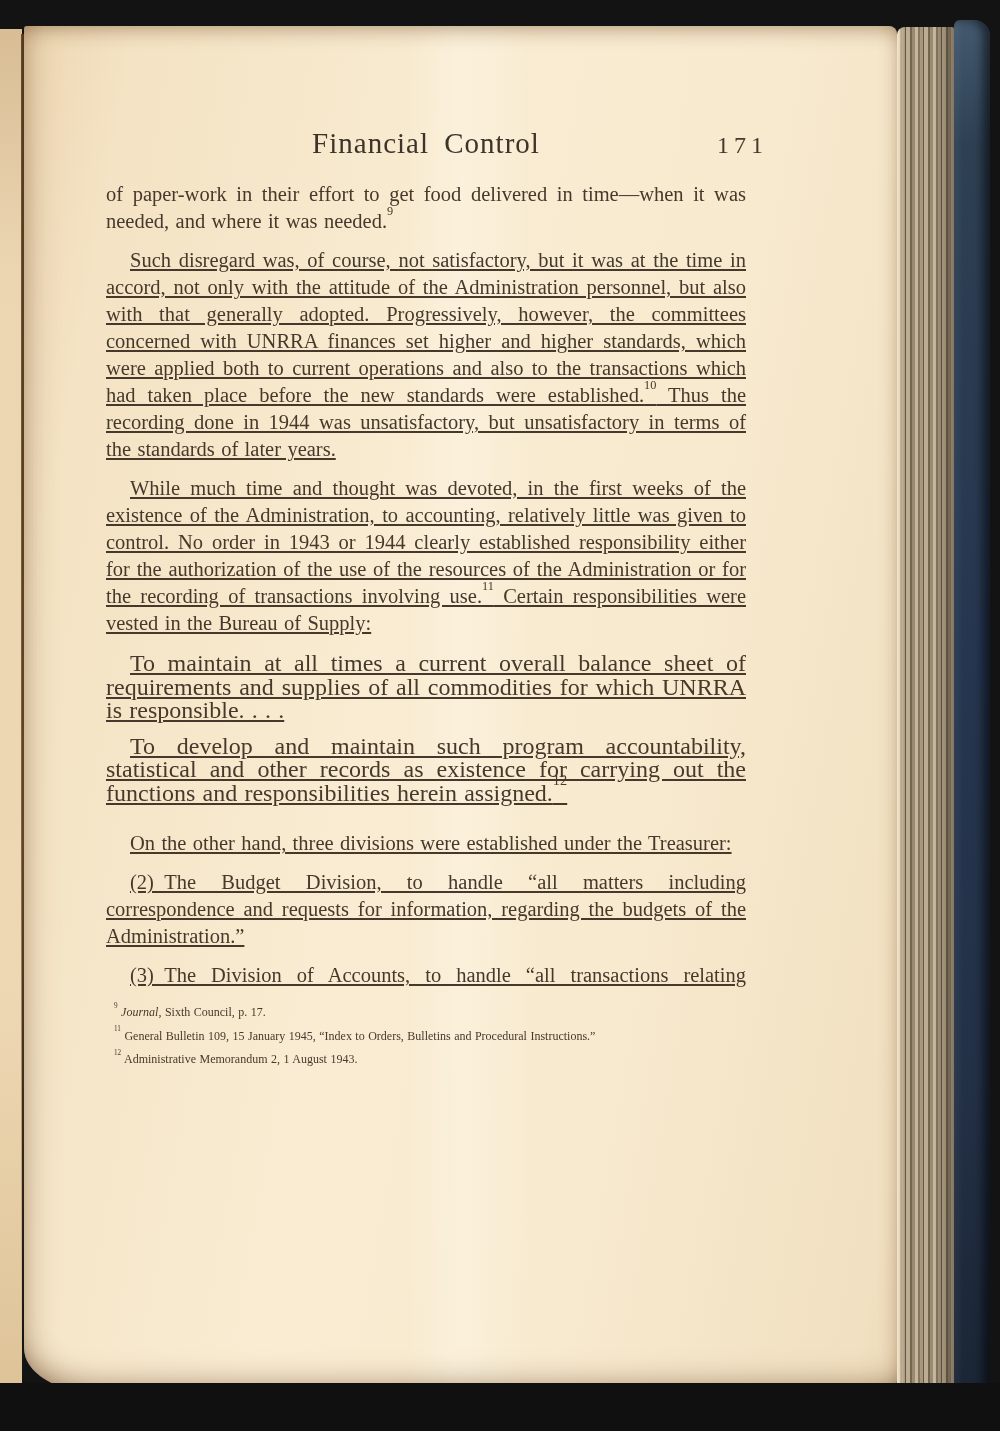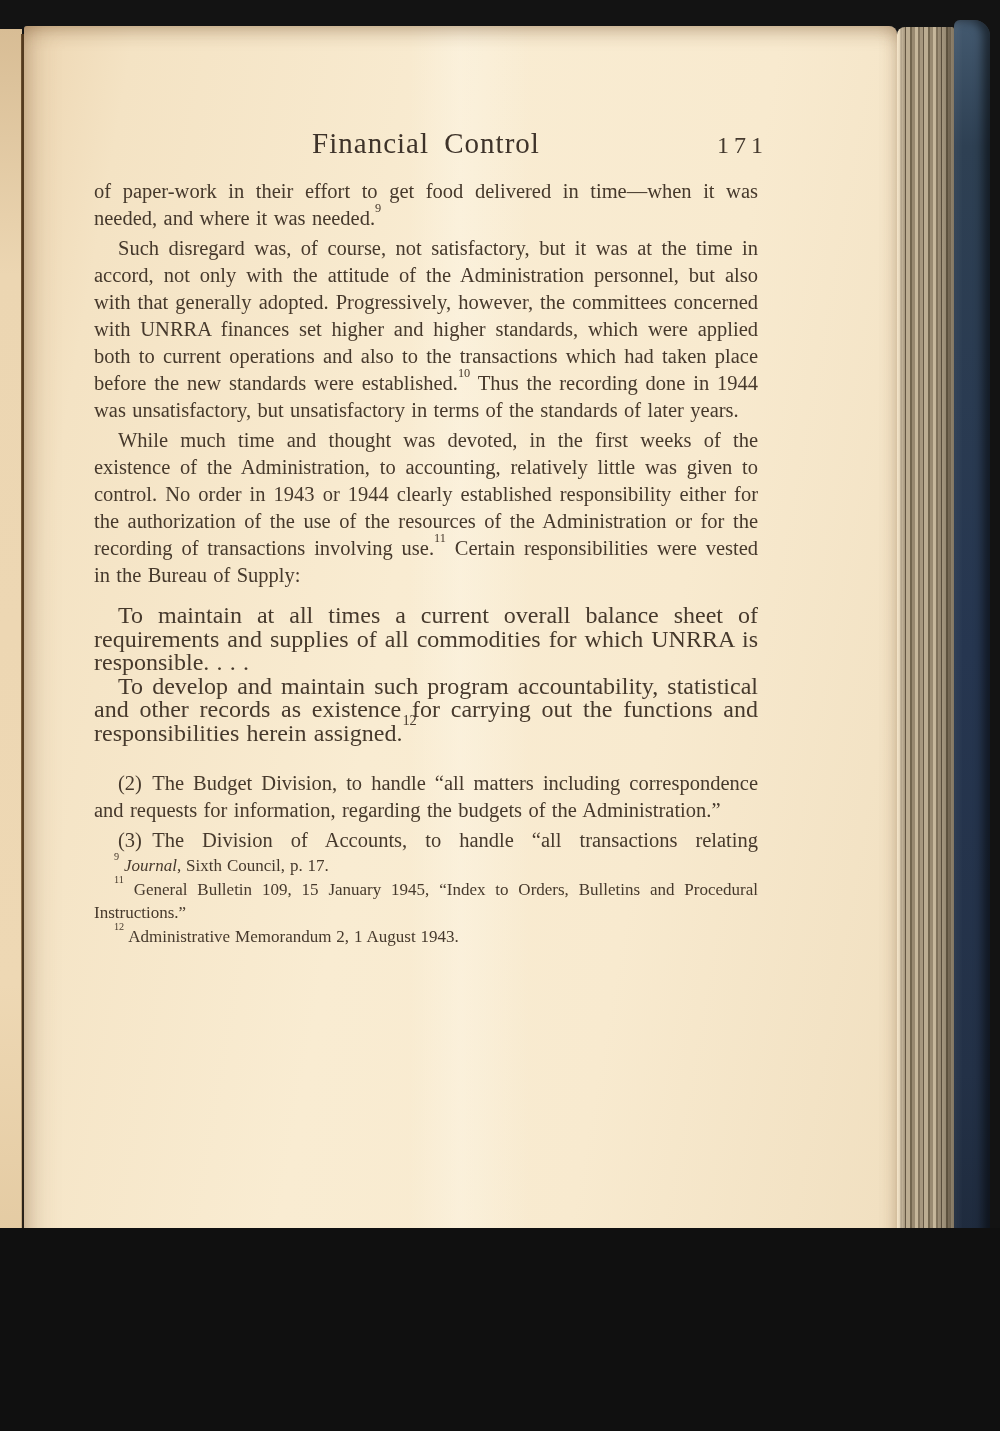--- a/index.html
+++ b/index.html
@@ -1,17 +1,17 @@
 <!DOCTYPE html>
 <html><head>
 <meta charset="utf-8">
 <style>
   html, body { margin:0; padding:0; background:#101010; }
   .scene {
-    position:relative; width:1000px; height:1228px; overflow:hidden;
+    position:relative; width:1000px; height:1383px; overflow:hidden;
     background:#131313;
     font-family:"Liberation Serif", serif;
   }
   
   .under-page {
     position:absolute; left:0; top:29px; width:22px; height:1364px;
     background:linear-gradient(180deg,#d8bd95 0%, #ecd6b2 18%, #eed8b4 70%, #dec398 100%);
   }
   .gutter-line {
     position:absolute; left:21px; top:34px; width:3px; height:1340px;
@@ -40,34 +40,34 @@
   .page-number {
     position:absolute; right:-10px; top:5px;
     font-size:24px; letter-spacing:5px; color:#453a2f;
   }
 
   .paragraphs {
     margin-top:9px; color:#46392c;
     font-size:20.5px; line-height:27px;
     text-align:justify; word-spacing:.06em;
   }
-  .paragraphs p { margin:0; }
-  .indent { text-indent:24px; }
+  .paragraphs p { margin:12px; }
+  .indent { text-indent:24px;text-decoration:underline; }
   p.quote { font-size:24px; line-height:23.5px; }
   p.body + p.body { margin-top:3px; }
   .paragraphs p:nth-child(2) { margin-top:13px; }
   p.body + p.quote { margin-top:15px; }
   p.quote + p.body { margin-top:25px; }
   .paragraphs p:last-child { text-align-last:justify; }
 
   sup { font-size:.60em; line-height:0; position:relative; top:-.45em; }
 
   .footnotes {
     color:#46392c;
-    font-size:17px; line-height:23.5px;
+    font-size:12px; line-height:23.5px;
     text-align:justify; word-spacing:.04em;
   }
   .footnotes p { margin:0; text-indent:20px; }
 
   
   .fore-edge {
     position:absolute; left:897px; top:27px; width:57px; height:1393px;
     background:
       linear-gradient(90deg, rgba(248,233,206,.95) 0, rgba(248,233,206,0) 14%, rgba(30,22,14,0) 66%, rgba(30,22,14,.40) 100%),
       repeating-linear-gradient(90deg,
@@ -98,20 +98,21 @@
       <div class="running-head">
         <div class="head-title">Financial Control</div>
         <div class="page-number">171</div>
       </div>
       <div class="paragraphs">
           <p class="body"><span>of paper-work in their effort to get food delivered in time—when it was needed, and where it was needed.</span><sup>9</sup></p>
           <p class="body indent"><span>Such disregard was, of course, not satisfactory, but it was at the time in accord, not only with the attitude of the Administration personnel, but also with that generally adopted. Progressively, however, the committees concerned with UNRRA finances set higher and higher standards, which were applied both to current operations and also to the transactions which had taken place before the new standards were established.</span><sup>10</sup><span> Thus the recording done in 1944 was unsatisfactory, but unsatisfactory in terms of the standards of later years.</span></p>
           <p class="body indent"><span>While much time and thought was devoted, in the first weeks of the existence of the Administration, to accounting, relatively little was given to control. No order in 1943 or 1944 clearly established responsibility either for the authorization of the use of the resources of the Administration or for the recording of transactions involving use.</span><sup>11</sup><span> Certain responsibilities were vested in the Bureau of Supply:</span></p>
           <p class="quote indent"><span>To maintain at all times a current overall balance sheet of requirements and supplies of all commodities for which UNRRA is responsible. . . .</span></p>
           <p class="quote indent"><span>To develop and maintain such program accountability, statistical and other records as existence for carrying out the functions and responsibilities herein assigned.</span><sup>12</sup></p>
+          <p class="body indent"><span>On the other hand, three divisions were established under the Treasurer:</span></p>
           <p class="body indent"><span>(2) The Budget Division, to handle “all matters including correspondence and requests for information, regarding the budgets of the Administration.”</span></p>
           <p class="body indent"><span>(3) The Division of Accounts, to handle “all transactions relating</span></p>
         </div>
       <div class="footnotes">
           <p><sup>9</sup><span> </span><i>Journal</i><span>, Sixth Council, p. 17.</span></p>
           <p><sup>11</sup><span> General Bulletin 109, 15 January 1945, “Index to Orders, Bulletins and Procedural Instructions.”</span></p>
           <p><sup>12</sup><span> Administrative Memorandum 2, 1 August 1943.</span></p>
         </div>
     </div>
   </div>

